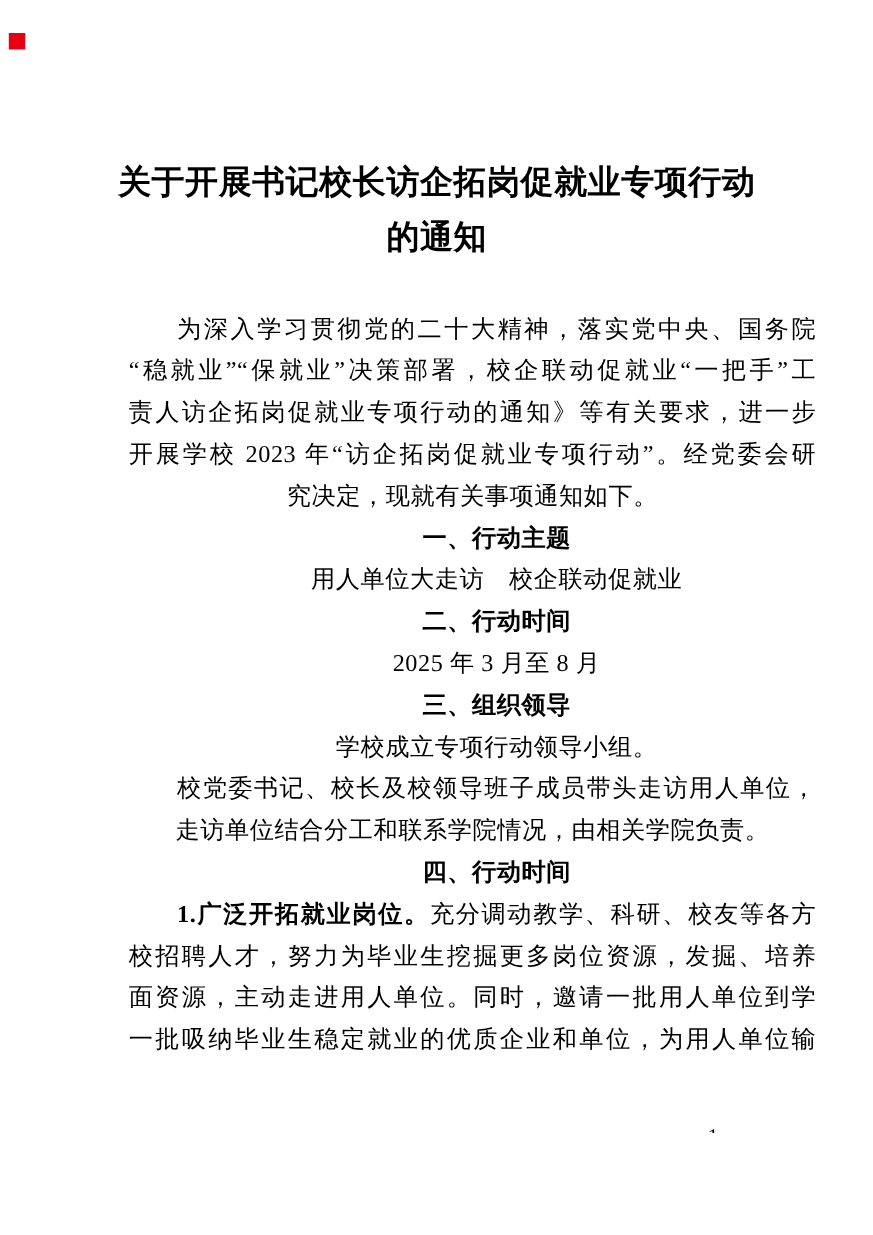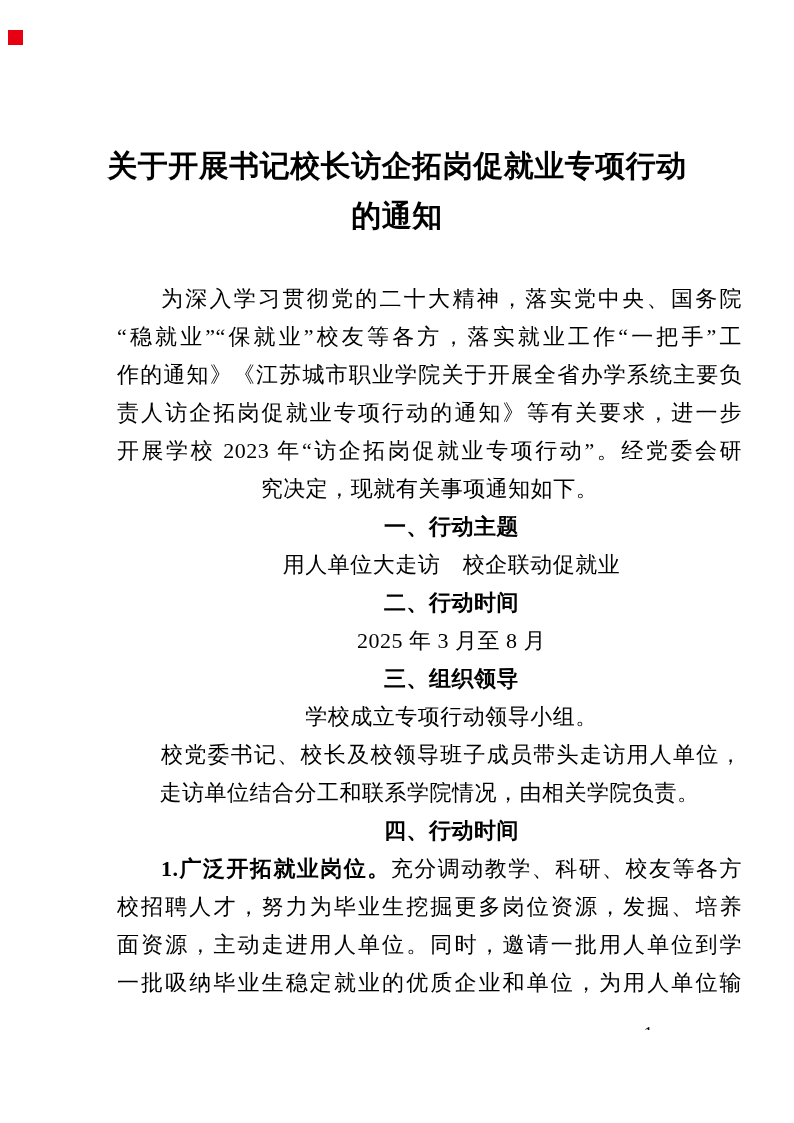--- a/index.html
+++ b/index.html
@@ -67,22 +67,21 @@
 
   <div class="corner-marker" style="background: rgb(230, 0, 18);"></div>
 
   <h1 class="doc-title">
     <div class="title-line">关于开展书记校长访企拓岗促就业专项行动</div>
     <div class="title-line">的通知</div>
   </h1>
 
   <div class="doc-body" id="doc-body">
       <div class="line indent justify">为深入学习贯彻党的二十大精神，落实党中央、国务院</div>
-      <div class="line justify">“稳就业”“保就业”校友等各方，落实就业工作“一把手”工</div>
-      <div class="line justify">作的通知》《江苏城市职业学院关于开展全省办学系统主要负</div>
+      <div class="line justify">“稳就业”“保就业”决策部署，校企联动促就业“一把手”工</div>
       <div class="line justify">责人访企拓岗促就业专项行动的通知》等有关要求，进一步</div>
       <div class="line justify">开展学校 2023 年“访企拓岗促就业专项行动”。经党委会研</div>
       <div class="line ">究决定，现就有关事项通知如下。</div>
       <div class="line indent heading">一、行动主题</div>
       <div class="line indent">用人单位大走访　校企联动促就业</div>
       <div class="line indent heading">二、行动时间</div>
       <div class="line indent">2025 年 3 月至 8 月</div>
       <div class="line indent heading">三、组织领导</div>
       <div class="line indent">学校成立专项行动领导小组。</div>
       <div class="line indent justify">校党委书记、校长及校领导班子成员带头走访用人单位，</div>

